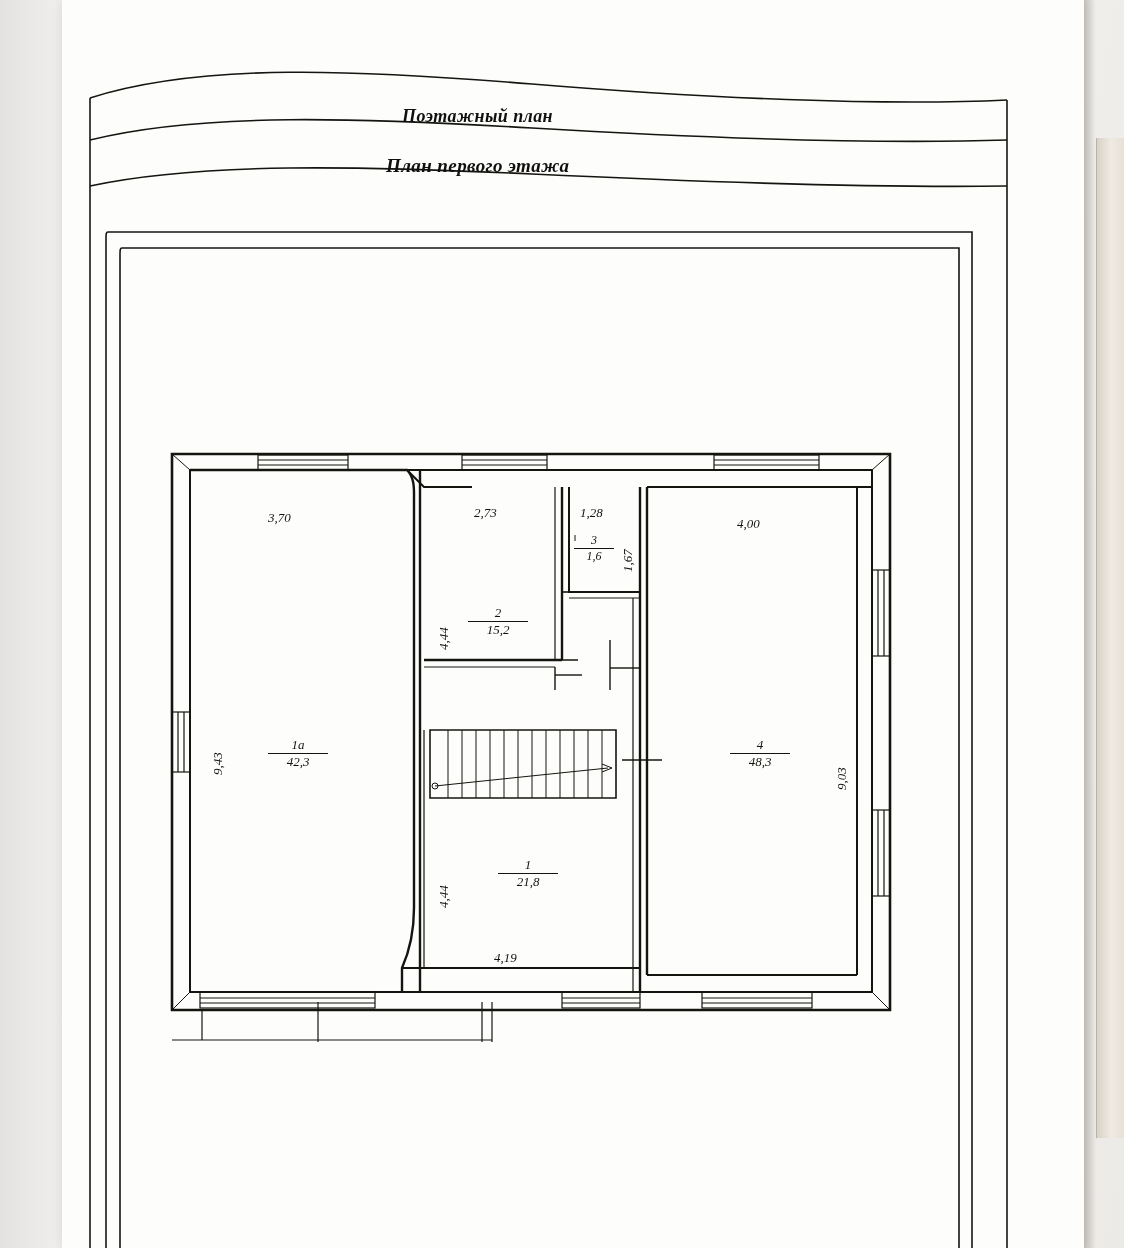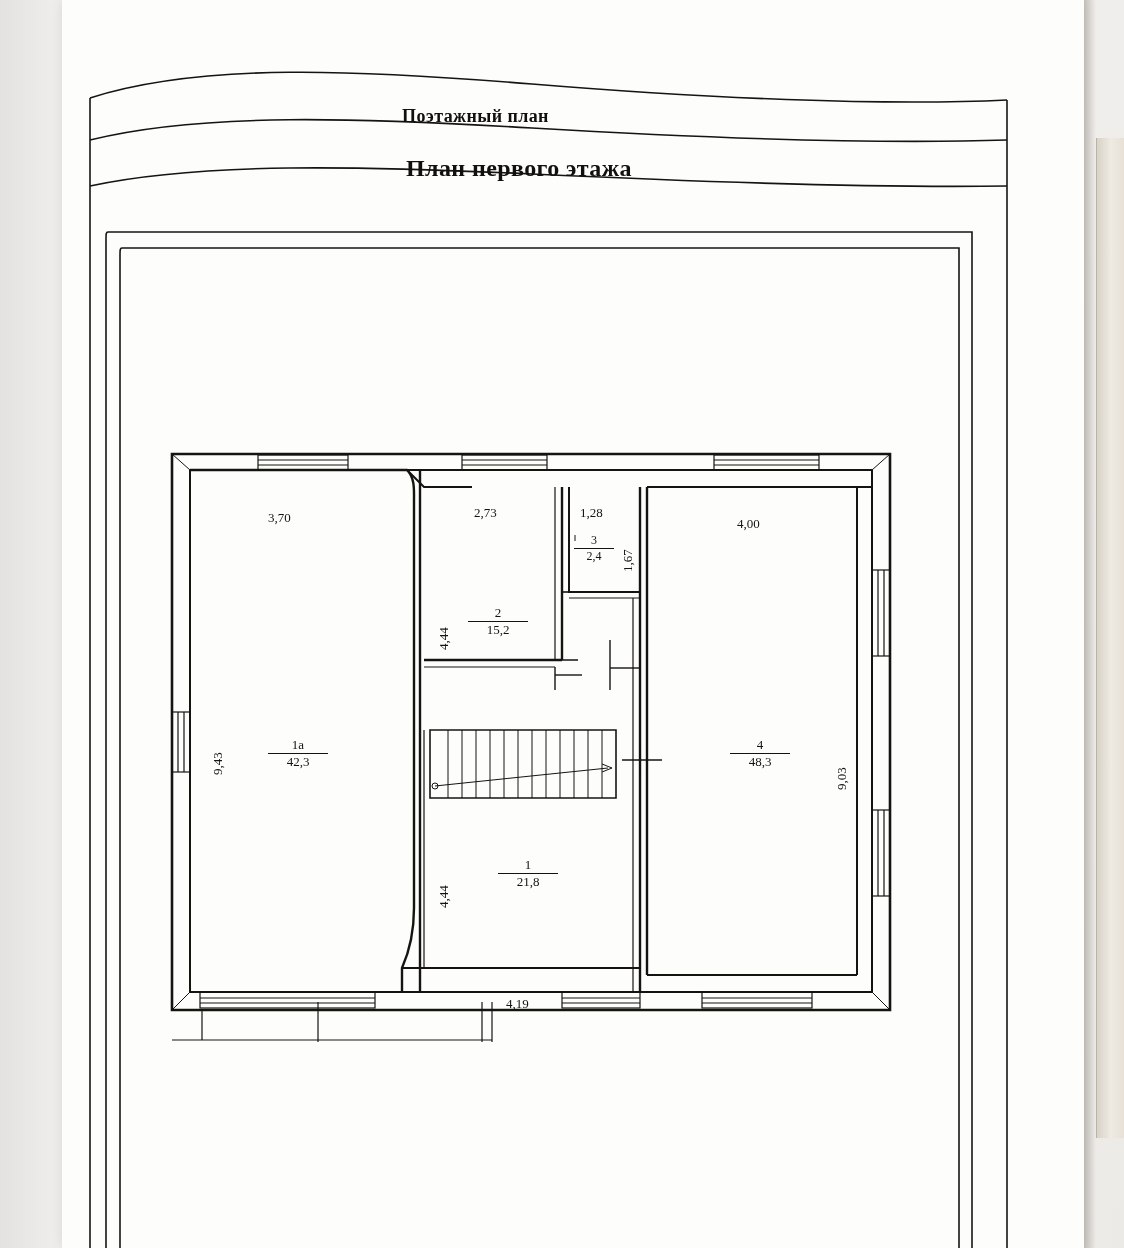--- a/index.html
+++ b/index.html
@@ -55,42 +55,43 @@
     background: linear-gradient(90deg, #e3e2e0, #f0efed);
   }
 
   
   #plan {
     position: absolute;
     left: 62px;
     top: 0;
     width: 932px;
     height: 1248px;
+    font-style: italic;
   }
   svg.layer {
     position: absolute;
     left: 0; top: 0;
     width: 1022px; height: 1248px;
   }
 
   .ttl {
     position: absolute;
     font-family: "Liberation Serif", serif;
     font-weight: bold;
     color: #11100f;
     white-space: nowrap;
   }
   #title1 {
     left: 340px; top: 106px;
     font-size: 18px;
     letter-spacing: 0.4px;
   }
   #title2 {
-    left: 344px; top: 155px;
-    font-size: 24px;
+    left: 324px; top: 155px;
+    font-size: 19px;
     letter-spacing: 0.4px;
   }
 
   .dim {
     position: absolute;
     font-family: "Liberation Serif", serif;
     font-size: 13px;
     color: #14130f;
     white-space: nowrap;
   }
@@ -254,41 +255,41 @@
       </g>
     </svg>
 
     <div class="ttl" id="title1">Поэтажный план</div>
     <div class="ttl" id="title2">План первого этажа</div>
 
     <div class="dim" style="left:206px; top:478px;margin-top:32px;">3,70</div>
     <div class="dim" style="left:412px; top:505px;">2,73</div>
     <div class="dim" style="left:518px; top:505px;">1,28</div>
     <div class="dim" style="left:675px; top:516px;">4,00</div>
-    <div class="dim" style="left:444px; top:950px;margin-top:46px;">4,19</div>
+    <div class="dim" style="left:432px; top:950px;">4,19</div>
 
     <div class="dim vert" style="left:148px; top:775px;">9,43</div>
     <div class="dim vert" style="left:374px; top:650px;">4,44</div>
     <div class="dim vert" style="left:558px; top:572px;">1,67</div>
     <div class="dim vert" style="left:374px; top:908px;">4,44</div>
     <div class="dim vert" style="left:772px; top:790px;">9,03</div>
 
     <div class="room" style="left:206px; top:738px; width:60px;">
       <span class="num">1а</span>
       <span class="area">42,3</span>
     </div>
 
     <div class="room" style="left:406px; top:606px; width:60px;">
       <span class="num">2</span>
       <span class="area">15,2</span>
     </div>
 
     <div class="room small" style="left:512px; top:534px; width:40px;">
       <span class="num">3</span>
-      <span class="area">2,4</span>
+      <span class="area">1,6</span>
     </div>
 
     <div class="room" style="left:668px; top:738px; width:60px;">
       <span class="num">4</span>
       <span class="area">48,3</span>
     </div>
 
     <div class="room" style="left:436px; top:858px; width:60px;">
       <span class="num">1</span>
       <span class="area">21,8</span>

